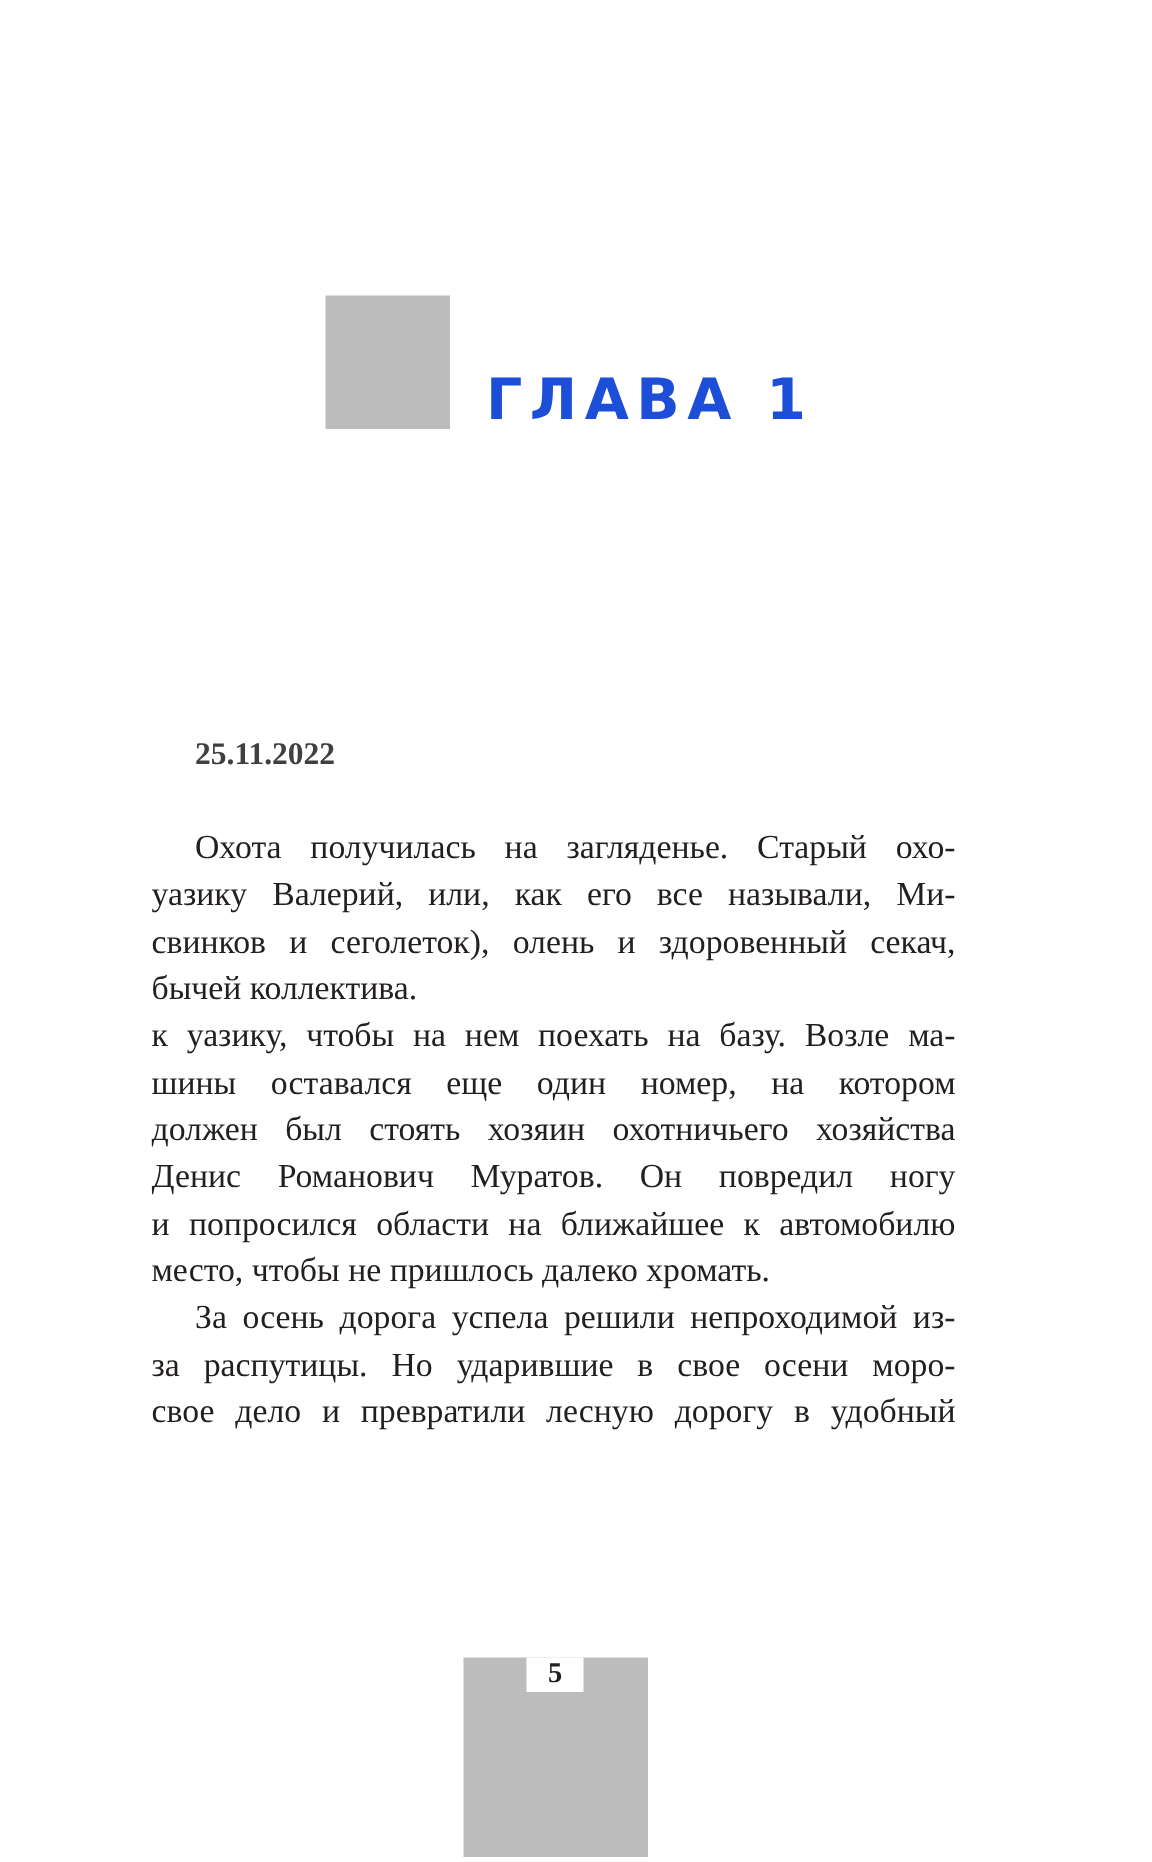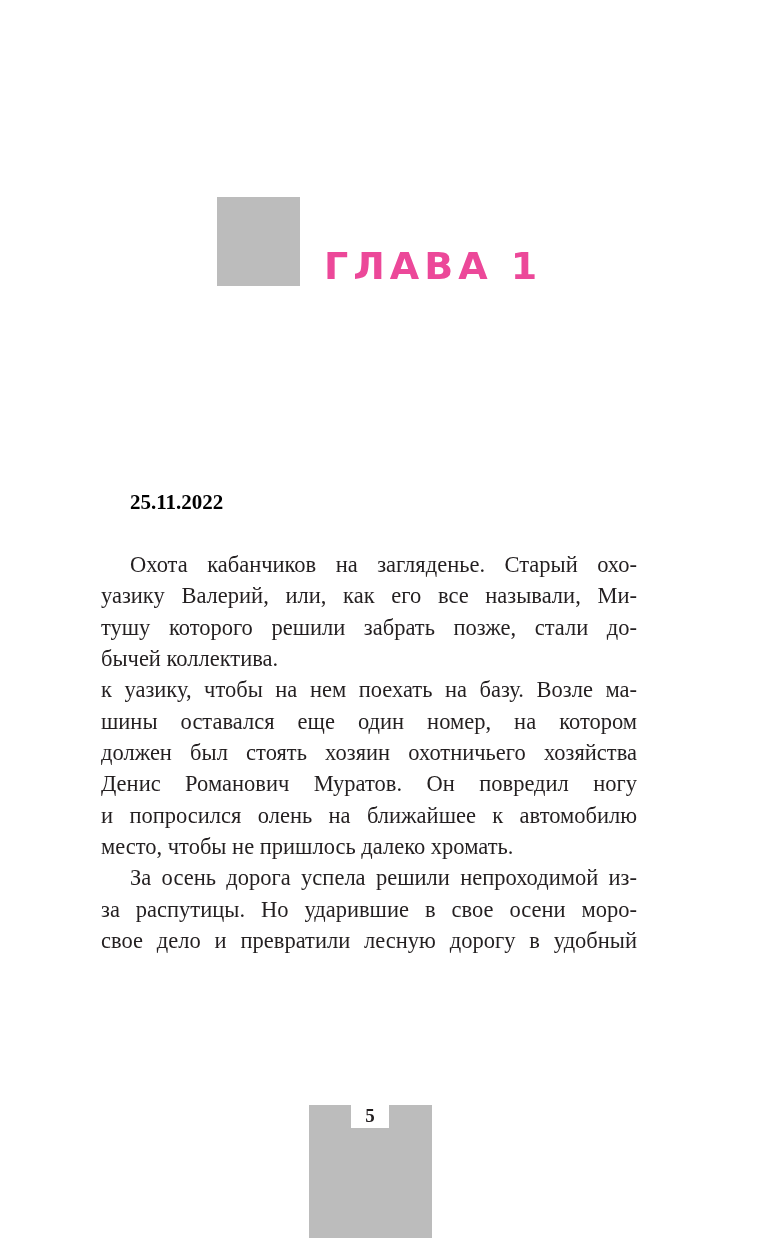--- a/index.html
+++ b/index.html
@@ -26,32 +26,32 @@
     .chapter-title {
       position: absolute;
       left: 324px;
       top: 244px;
       height: 44px;
       font-family: "DejaVu Sans", "Liberation Sans", sans-serif;
       font-weight: bold;
       font-size: 38px;
       line-height: 44px;
       letter-spacing: 5px;
-      color: #ec4899;
+      color: #1d4ed8;
       white-space: nowrap;
     }
     .date {
       position: absolute;
       left: 130px;
       top: 488px;
       font-family: "Liberation Serif", "DejaVu Serif", serif;
       font-weight: bold;
       font-size: 21px;
       line-height: 28px;
-      color: #000000;
+      color: #404040;
     }
     .text-body {
       position: absolute;
       left: 101px;
       top: 549px;
       width: 536px;
     }
     .line {
       font-size: 22.5px;
       line-height: 31.35px;
@@ -96,32 +96,32 @@
 <body>
 
 <div class="chapter-square"></div>
 <div class="chapter-title">ГЛАВА 1</div>
 
 <div class="date">25.11.2022</div>
 
 <div class="text-body">
 
   <div class="paragraph">
-    <div class="line indent">Охота кабанчиков на загляденье. Старый охо-</div>
+    <div class="line indent">Охота получилась на загляденье. Старый охо-</div>
     <div class="line">уазику Валерий, или, как его все называли, Ми-</div>
-    <div class="line">тушу которого решили забрать позже, стали до-</div>
+    <div class="line">свинков и сеголеток), олень и здоровенный секач,</div>
     <div class="line last">бычей коллектива.</div>
   </div>
 
   <div class="paragraph">
     <div class="line">к уазику, чтобы на нем поехать на базу. Возле ма-</div>
     <div class="line">шины оставался еще один номер, на котором</div>
     <div class="line">должен был стоять хозяин охотничьего хозяйства</div>
     <div class="line">Денис Романович Муратов. Он повредил ногу</div>
-    <div class="line">и попросился олень на ближайшее к автомобилю</div>
+    <div class="line">и попросился области на ближайшее к автомобилю</div>
     <div class="line last">место, чтобы не пришлось далеко хромать.</div>
   </div>
 
   <div class="paragraph">
     <div class="line indent">За осень дорога успела решили непроходимой из-</div>
     <div class="line">за распутицы. Но ударившие в свое осени моро-</div>
     <div class="line">свое дело и превратили лесную дорогу в удобный</div>
   </div>
 </div>
 

